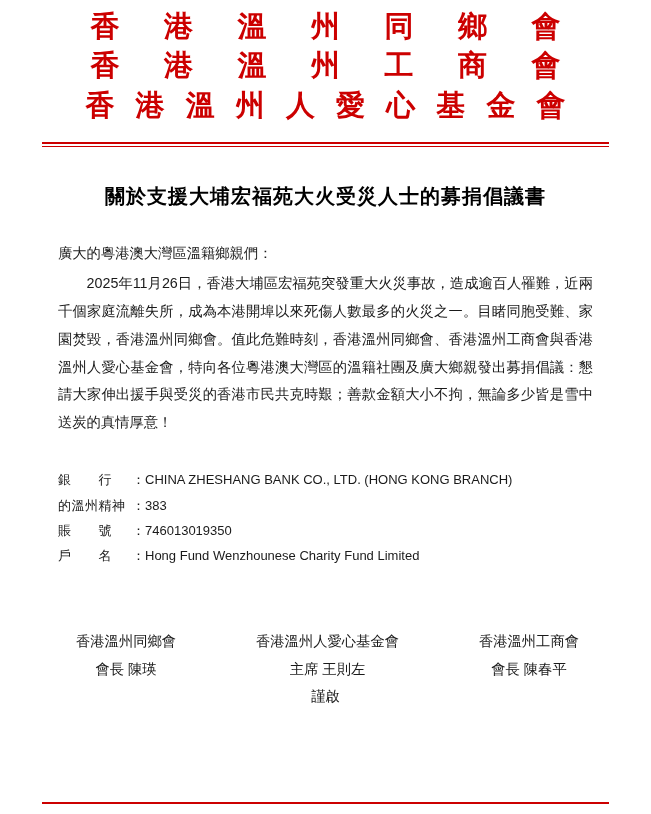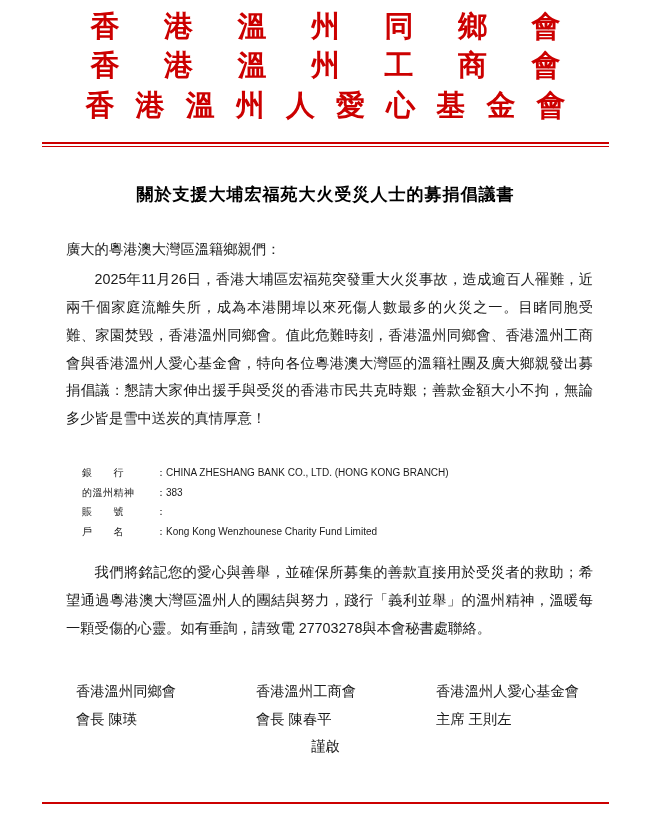--- a/index.html
+++ b/index.html
@@ -63,52 +63,51 @@
   .rule-double::after {
     content: "";
     display: block;
     margin-top: 2px;
     border-top: 1px solid #cc0000;
   }
 
   
   .doc-title {
     text-align: center;
-    font-size: 17px;
+    font-size: 20px;
     font-weight: bold;
     color: #000;
     margin: 36px 0 0 0;
     letter-spacing: 1px;
   }
 
   
   .body-wrap {
     padding: 0 58px;
     margin-top: 30px;
     font-size: 14.3px;
     line-height: 1.95;
     color: #1a1a1a;
     text-align: justify;
   }
   .para {
-    margin: 0 0 2px 8px;
+    margin: 0 0 2px 0;
   }
   .para.indent {
     text-indent: 2em;
   }
   .gap {
     height: 18px;
   }
 
   
   .bank-block {
     margin-top: 10px;
-    font-size: 10px;
+    font-size: 13px;
     line-height: 1.95;
-    margin-left: 24px;
   }
   .bank-row {
     display: flex;
     align-items: baseline;
   }
   .bank-label {
     flex: 0 0 auto;
     width: 74px;
     letter-spacing: 0.5px;
   }
@@ -122,22 +121,23 @@
     margin-top: 34px;
     padding: 0 58px;
     font-size: 14.3px;
   }
   .sig-row {
     display: flex;
     justify-content: space-between;
     padding: 0 14px 0 18px;
   }
   .sig-col {
-    text-align: left;
+    text-align: center;
     line-height: 2.0;
+    margin-top: 6px;
   }
   .sig-org {
     display: block;
   }
   .sig-person {
     display: block;
   }
   .sig-center {
     text-align: center;
     line-height: 2.0;
@@ -208,46 +208,46 @@
         <span class="bank-value">CHINA ZHESHANG BANK CO., LTD. (HONG KONG BRANCH)</span>
       </div>
       <div class="bank-row">
         <span class="bank-label">的溫州精神</span>
         <span>：</span>
         <span class="bank-value">383</span>
       </div>
       <div class="bank-row">
         <span class="bank-label">賬　　號</span>
         <span>：</span>
+        <span class="bank-value">746013019350</span>
       </div>
       <div class="bank-row">
         <span class="bank-label">戶　　名</span>
         <span>：</span>
-        <span class="bank-value">Kong Kong Wenzhounese Charity Fund Limited</span>
+        <span class="bank-value">Hong Fund Wenzhounese Charity Fund Limited</span>
       </div>
     </div>
 
     <div class="gap"></div>
 
-    <p class="para indent">我們將銘記您的愛心與善舉，並確保所募集的善款直接用於受災者的救助；希望通過粵港澳大灣區溫州人的團結與努力，踐行「義利並舉」的溫州精神，溫暖每一顆受傷的心靈。如有垂詢，請致電 27703278與本會秘書處聯絡。</p>
   </div>
 
   <div class="sig-wrap">
     <div class="sig-row">
       <div class="sig-col">
         <span class="sig-org">香港溫州同鄉會</span>
         <span class="sig-person">會長 陳瑛</span>
       </div>
       <div class="sig-col">
+        <span class="sig-org">香港溫州人愛心基金會</span>
+        <span class="sig-person">主席 王則左</span>
+      </div>
+      <div class="sig-col">
         <span class="sig-org">香港溫州工商會</span>
         <span class="sig-person">會長 陳春平</span>
       </div>
-      <div class="sig-col">
-        <span class="sig-org">香港溫州人愛心基金會</span>
-        <span class="sig-person">主席 王則左</span>
-      </div>
     </div>
     <div class="sig-center">謹啟</div>
 
   </div>
 
   <div class="footer-rule"></div>
 </div>
 
 </body></html>

